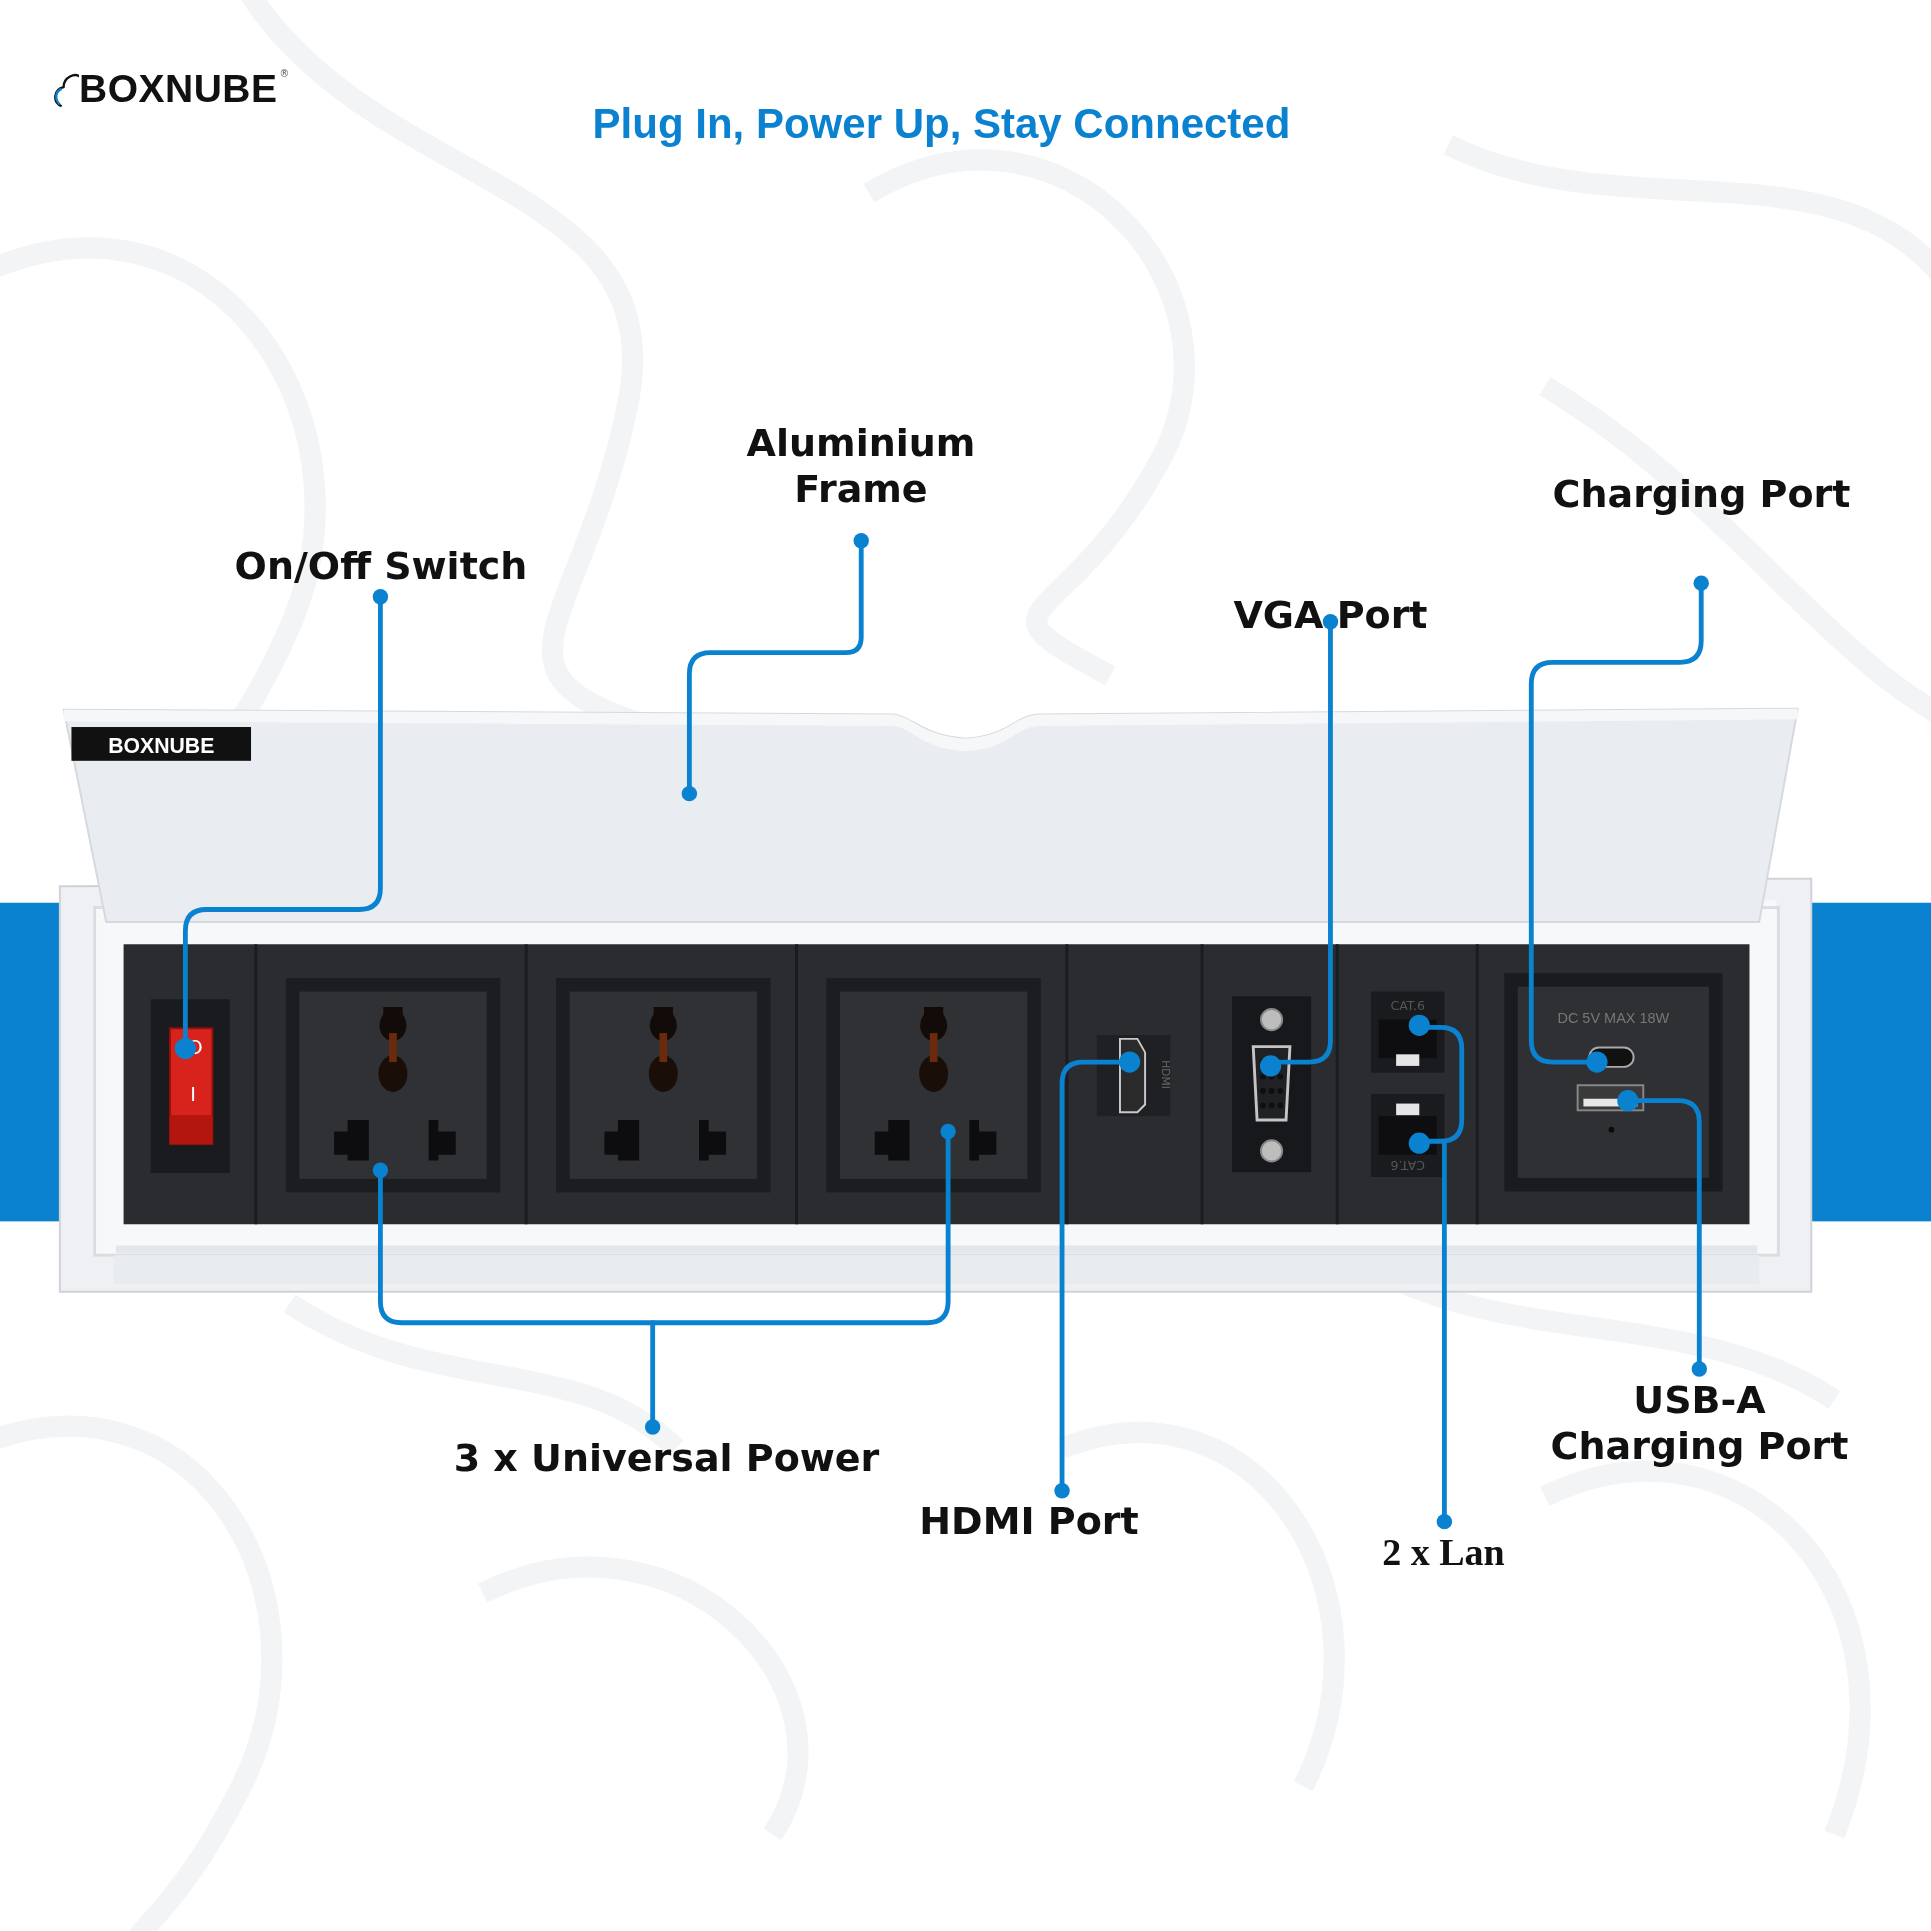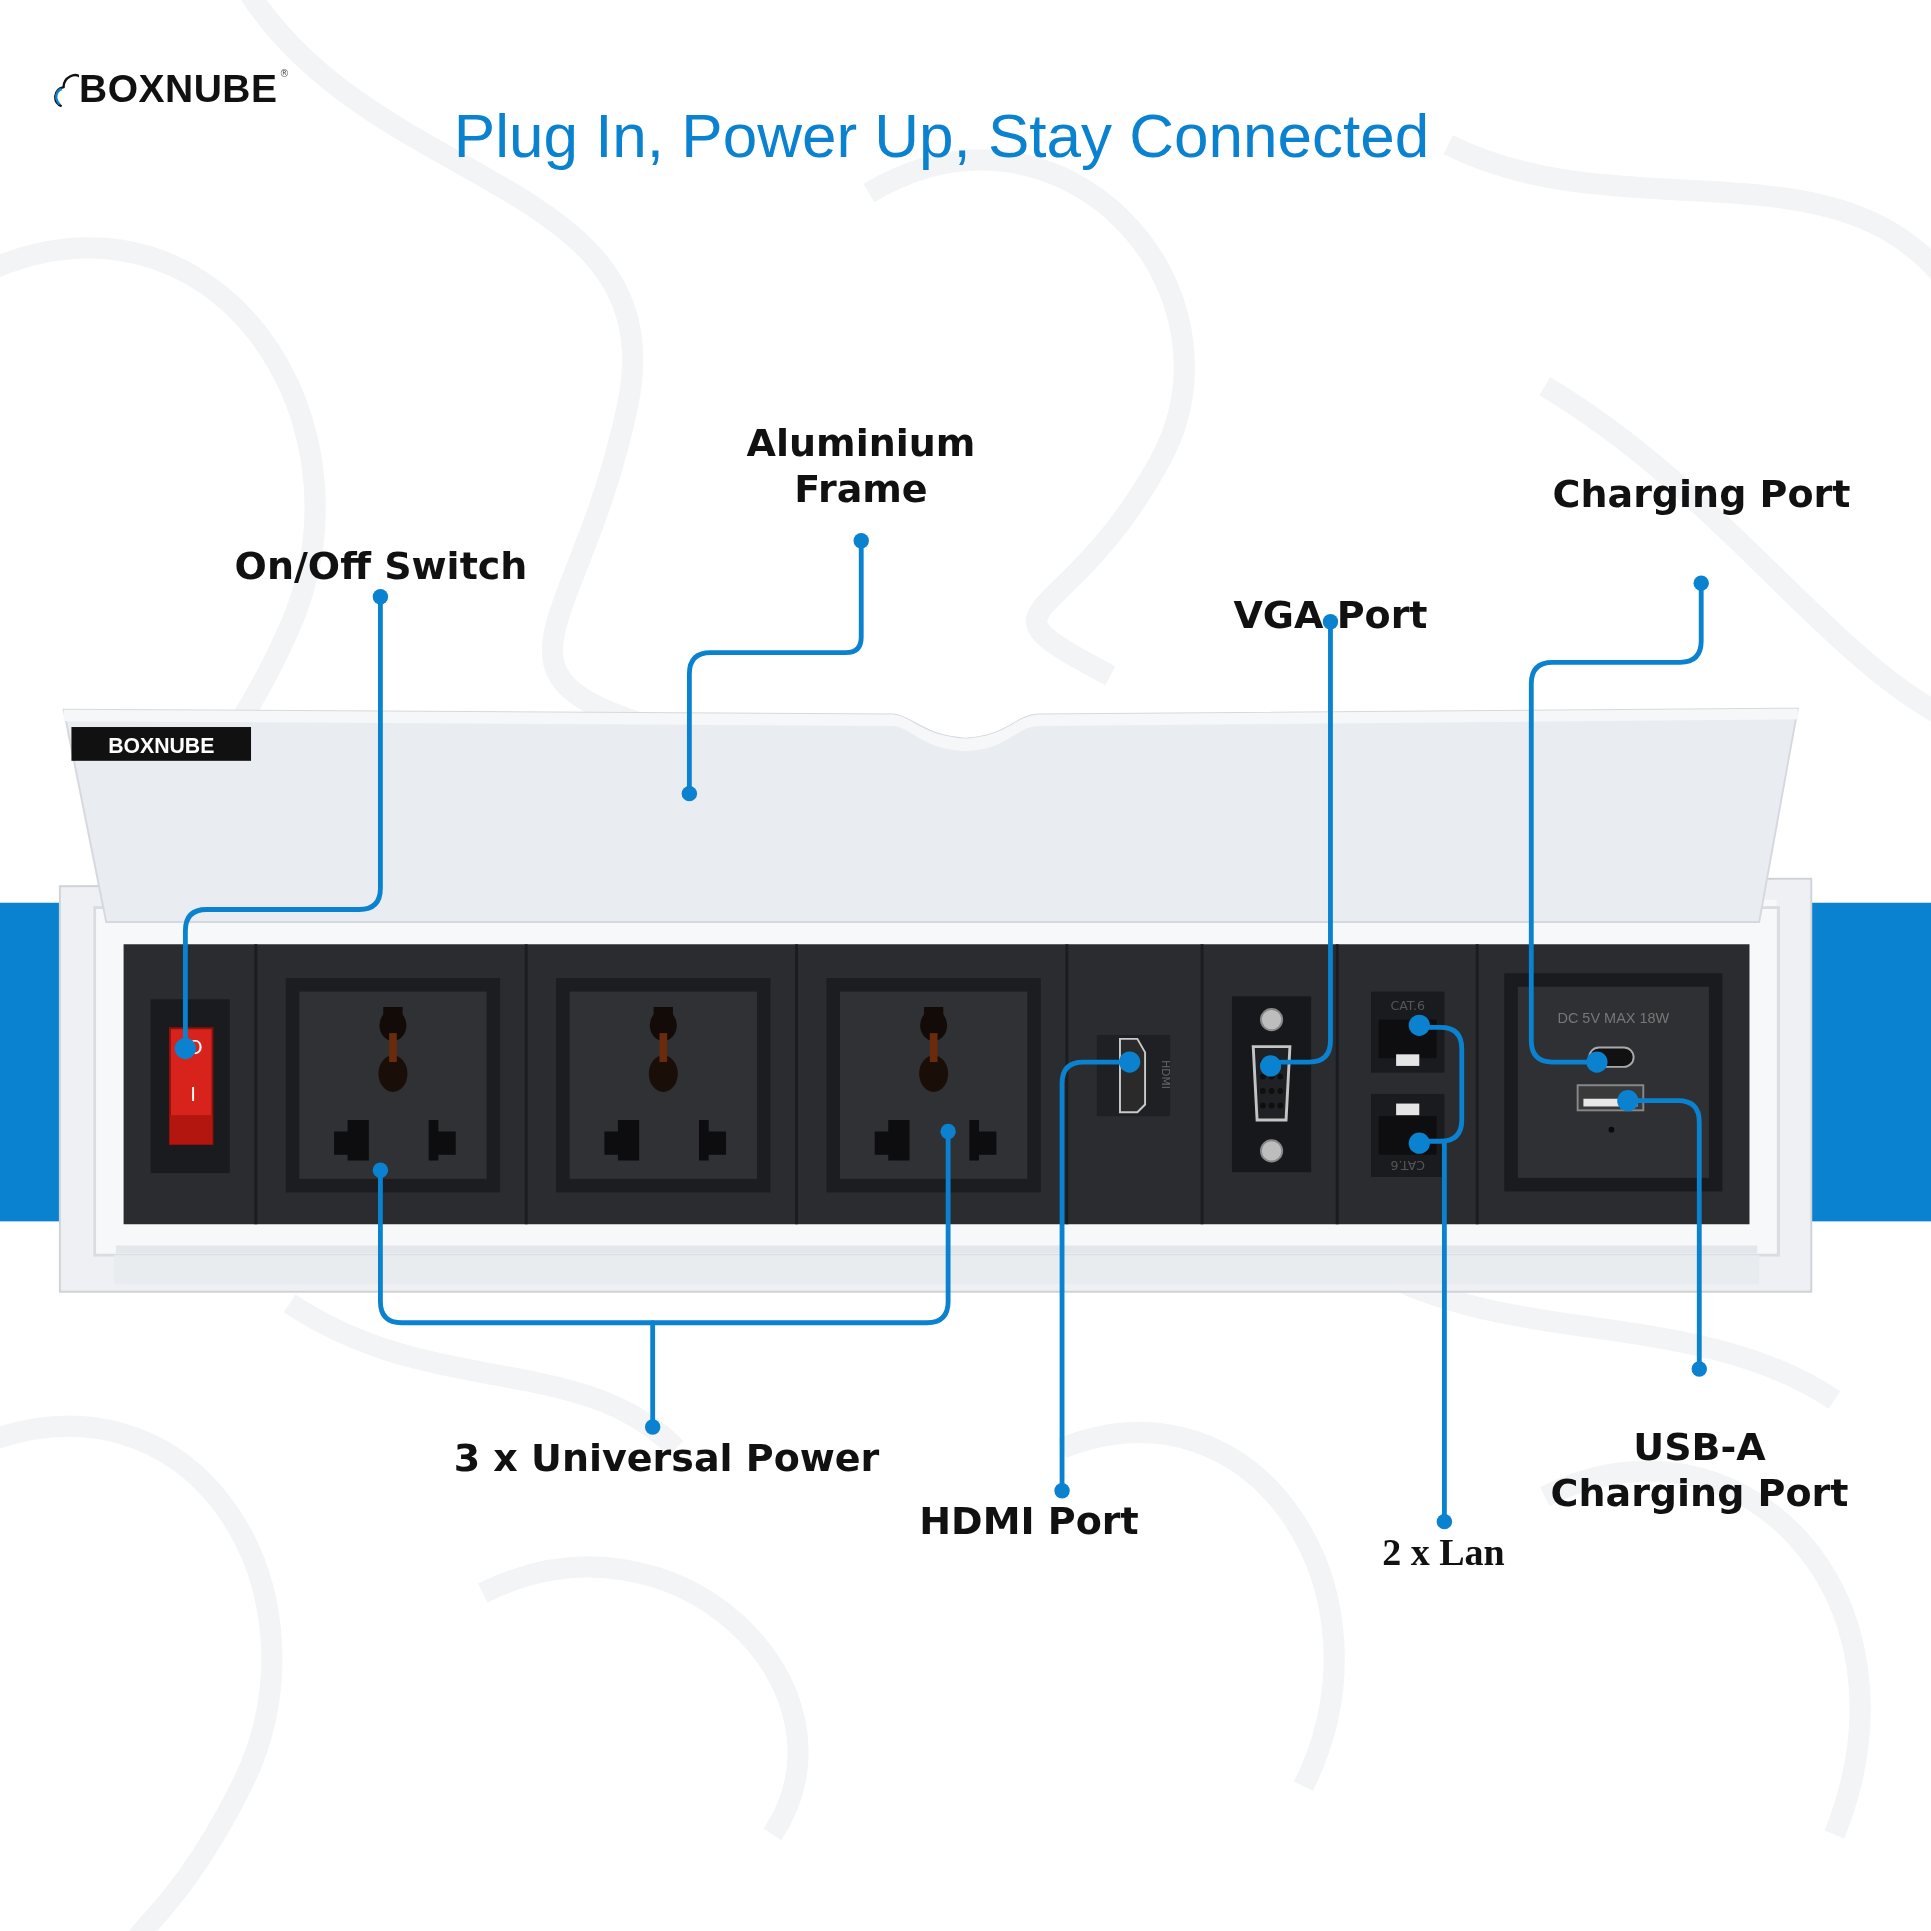--- a/index.html
+++ b/index.html
@@ -1,21 +1,21 @@
 <!DOCTYPE html>
 <html><head>
 <meta charset="utf-8">
 <style>
   html,body{margin:0;padding:0;}
   body{width:1931px;height:1931px;position:relative;overflow:hidden;background:#ffffff;font-family:"DejaVu Sans",sans-serif;}
   .bg-swirl{position:absolute;left:0;top:0;width:1931px;height:1931px;}
   .logo{position:absolute;left:50px;top:66px;display:flex;align-items:flex-start;}
   .logo-text{font-family:"Liberation Sans",sans-serif;font-size:39px;font-weight:700;color:#111;letter-spacing:0.5px;line-height:46px;}
   .logo-reg{font-size:9.7px;color:#555;margin-left:1.9px;margin-top:1.9px;}
-  .headline{position:absolute;left:0;top:100px;width:1883px;text-align:center;font-family:"Liberation Sans",sans-serif;font-weight:400;font-size:62px;color:#0a82d0;letter-spacing:0px;}
+  .headline{position:absolute;left:0;top:100px;width:1883px;text-align:center;font-family:"Liberation Sans",sans-serif;font-weight:700;font-size:42px;color:#0a82d0;letter-spacing:0px;}
   .callout{position:absolute;font-family:"DejaVu Sans",sans-serif;font-weight:700;font-size:38px;color:#111;text-align:center;line-height:46px;white-space:nowrap;}
   .callout span{display:block;}
   svg{position:absolute;left:0;top:0;}
 </style>
 </head>
 <body>
 
 <svg class="bg-swirl" width="1931" height="1931" viewBox="0 0 2000 2000">
   <g fill="none" stroke="#f3f4f6" stroke-width="22">
     <path d="M-50 300 C 200 150, 400 420, 300 650 S 50 900, 150 1100"></path>
@@ -222,17 +222,17 @@
 </div>
 <div class="callout" style="left:425px;top:1435px;width:483px;">
   <span>3 x Universal Power</span>
 </div>
 <div class="callout" style="left:889px;top:1498px;width:280px;">
   <span>HDMI Port</span>
 </div>
 <div class="callout" style="left:1260px;top:1529px;width:367px;font-family:Liberation Serif, serif;">
   <span>2 x Lan</span>
 </div>
-<div class="callout" style="left:1516px;top:1424px;width:367px;">
+<div class="callout" style="left:1516px;top:1377px;width:367px;">
   <span>USB-A</span>
   <span>Charging Port</span>
 </div>
 
 
 </body></html>

